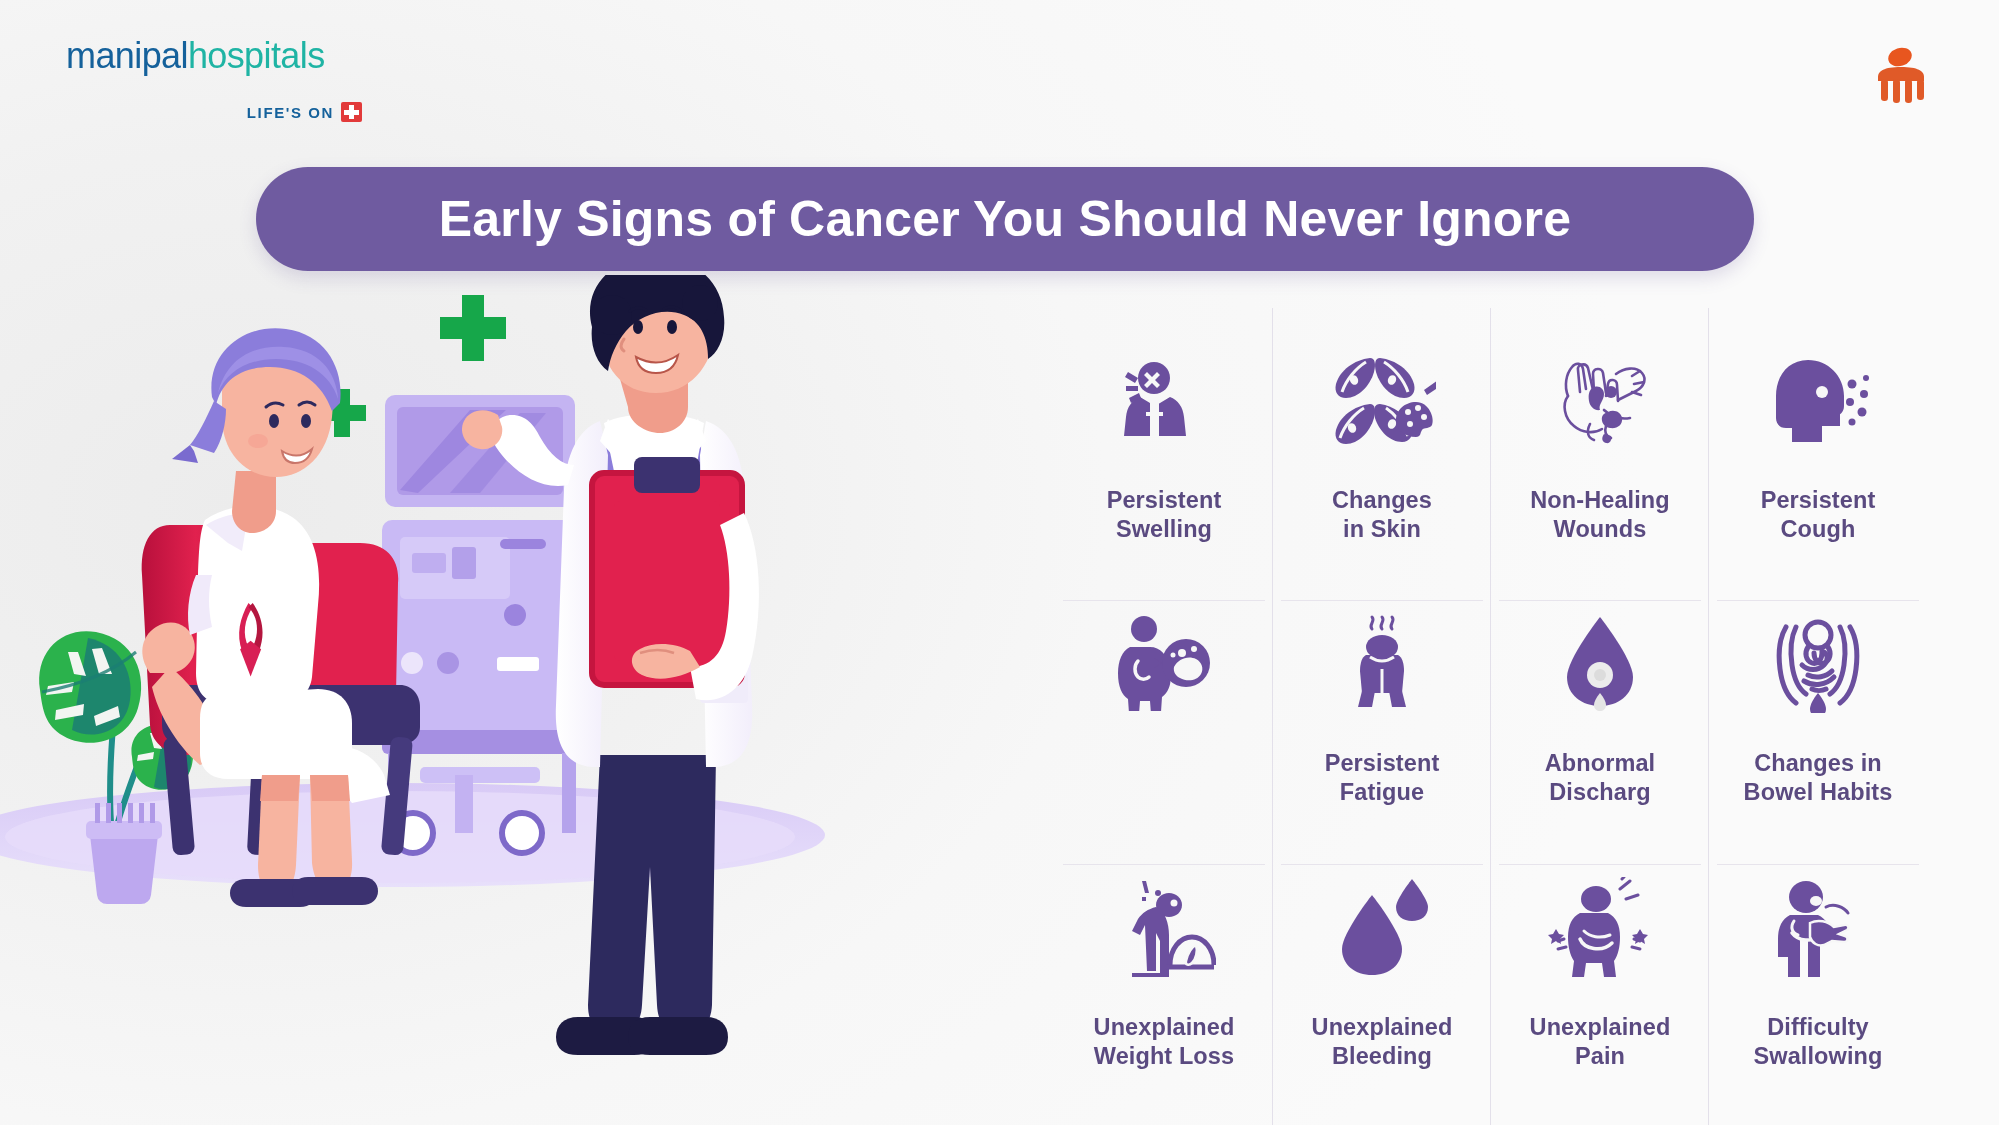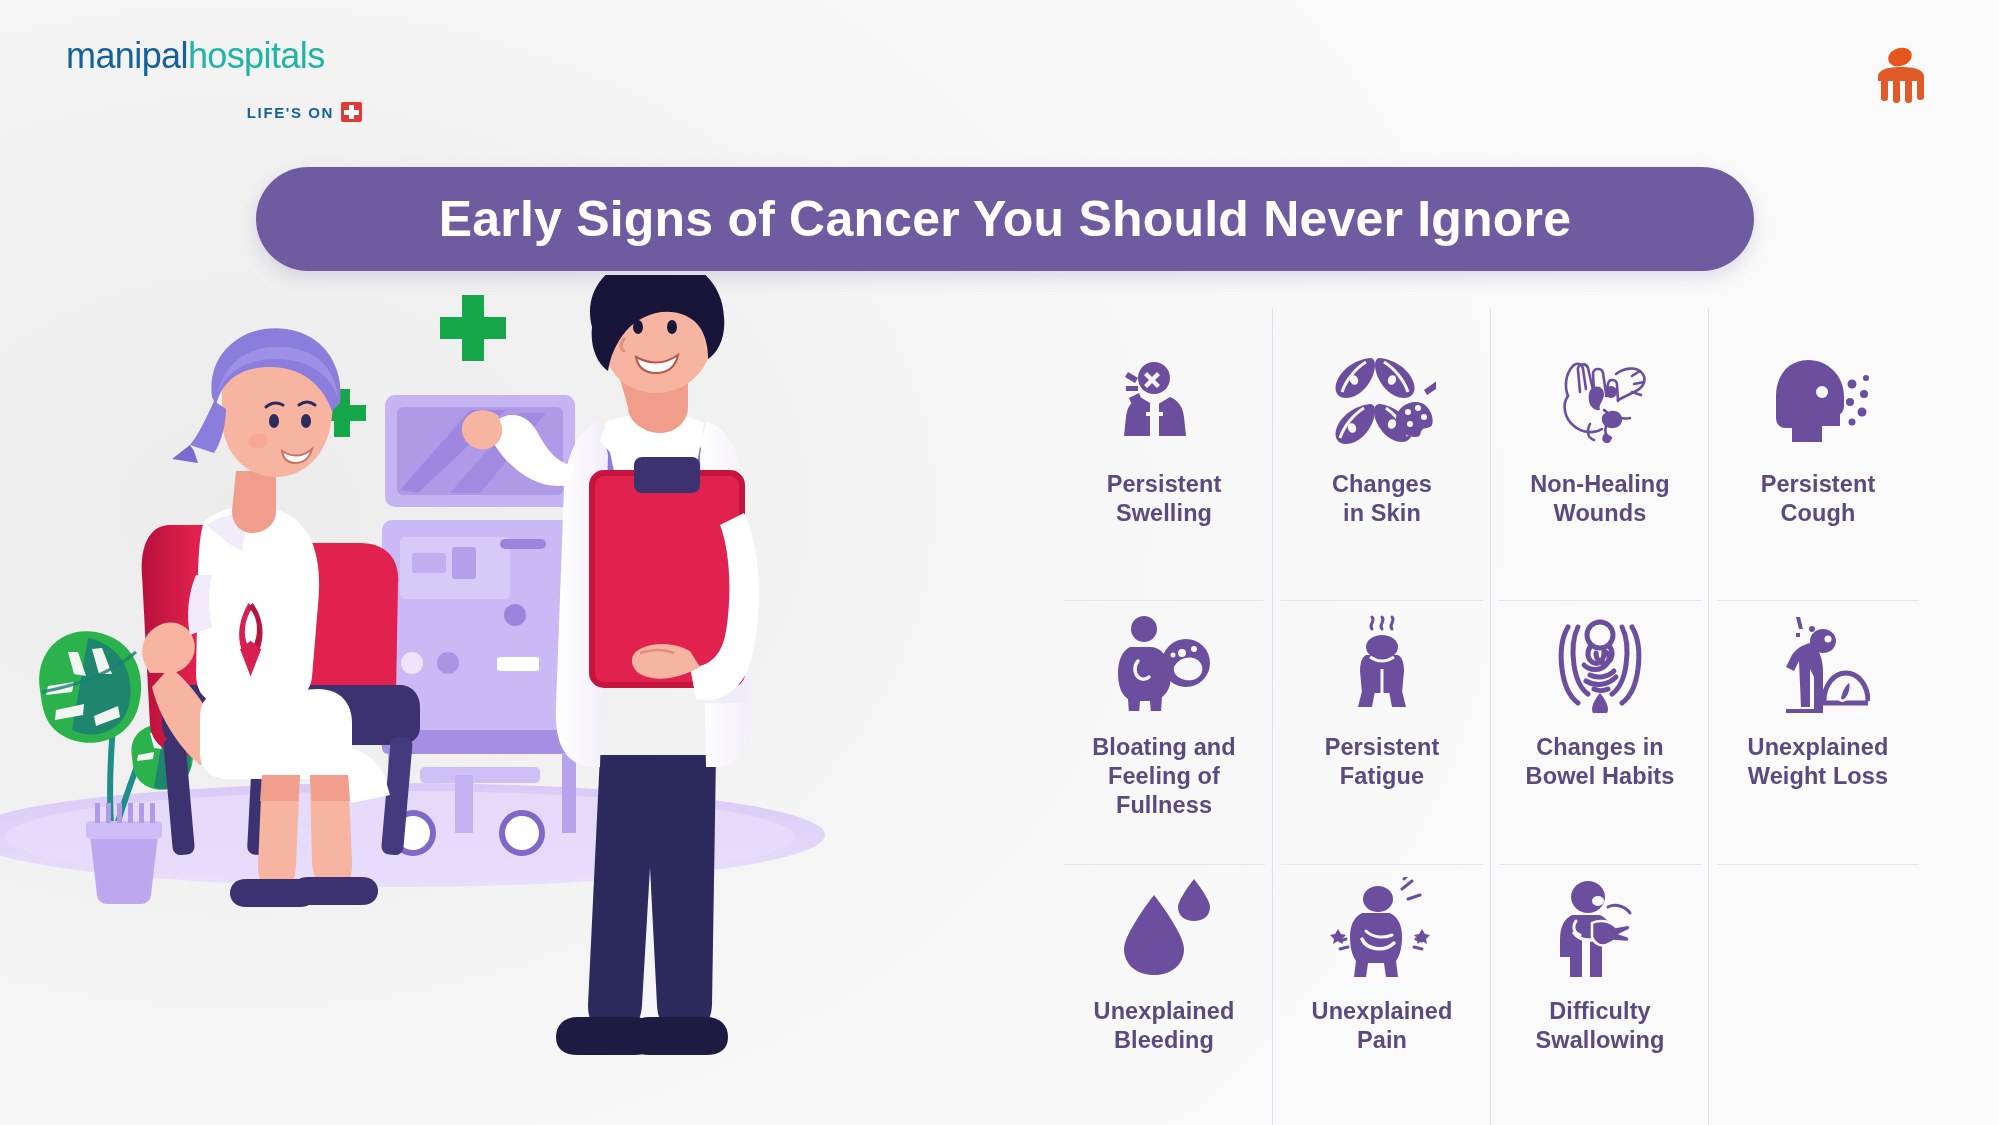--- a/index.html
+++ b/index.html
@@ -53,21 +53,21 @@
   #illustration{ position:absolute; left:0; top:275px; width:1010px; height:850px; }
   #illustration svg{ display:block; width:100%; height:100%; }
 
   
   #grid{
     position:absolute; left:1055px; top:330px; width:872px; height:790px;
     display:grid; grid-template-columns:repeat(4,1fr); grid-template-rows:repeat(3,1fr);
   }
   .cell{
     position:relative; display:flex; flex-direction:column;
-    align-items:center; justify-content:flex-start; padding-top:14px;
+    align-items:center; justify-content:flex-start; padding-top:14px;gap:16px;
   }
   
   .cell:not(:nth-child(4n)):after{
     content:""; position:absolute; right:0; top:-22px; bottom:-22px;
     width:1px; background:#e3e0ea;
   }
   
   .cell:nth-child(-n+8):before{
     content:""; position:absolute; left:8px; right:8px; bottom:-8px;
     height:1px; background:#e7e4ec;
@@ -413,21 +413,20 @@
         <g fill="#f7f7f7">
           <path d="M64 52c4-8 14-12 22-8 6 3 8 10 5 15-4 7-14 8-21 4-4-2-7-6-6-11z"></path>
           <circle cx="72" cy="38" r="4"></circle>
               <circle cx="84" cy="34" r="3"></circle>
           <circle cx="63" cy="40" r="2.5"></circle>
         </g>
         <path d="M52 48l-8-5v10z"></path>
       </g>
         </svg>
     </div>
-    <div class="lbl">Bloating and<br>Feeling of<br>Fullness</div>
   </div>
 
   <div class="cell">
     <div class="ico">
       <svg width="92" height="100" viewBox="0 0 92 100">
           <g fill="#6b4f9e">
         <g fill="none" stroke="#6b4f9e" stroke-width="3" stroke-linecap="round">
           <path d="M36 16c-4-4 4-8 0-12M46 16c-4-4 4-8 0-12M56 16c-4-4 4-8 0-12"></path>
         </g>
         <ellipse cx="46" cy="34" rx="16" ry="12"></ellipse>
@@ -435,20 +434,33 @@
         <path d="M26 78l-4 16h14l3-16z"></path>
         <path d="M66 78l4 16H56l-3-16z"></path>
         <path d="M34 44q12 8 24 0" fill="none" stroke="#f7f7f7" stroke-width="3"></path>
         <path d="M46 56v24" stroke="#f7f7f7" stroke-width="3"></path>
       </g>
         </svg>
     </div>
     <div class="lbl">Persistent<br>Fatigue</div>
   </div>
 
+  <div class="cell">
+    <div class="ico">
+      <svg width="82" height="100" viewBox="0 0 82 100">
+          <g fill="#6b4f9e">
+        <path d="M41 4C41 4 8 46 8 64c0 18 15 29 33 29s33-11 33-29C74 46 41 4 41 4z"></path>
+        <circle cx="41" cy="62" r="13" fill="#ececec"></circle>
+        <circle cx="41" cy="62" r="6" fill="#dcdcdc"></circle>
+        <path d="M41 80c-4 5-6 9-6 12 0 4 3 6 6 6s6-2 6-6c0-3-2-7-6-12z" fill="#e4e4e4"></path>
+      </g>
+        </svg>
+    </div>
+    <div class="lbl">Abnormal<br>Discharg</div>
+  </div>
 
   <div class="cell">
     <div class="ico">
       <svg width="100" height="100" viewBox="0 0 100 100">
         <g fill="none" stroke="#6b4f9e" stroke-width="5" stroke-linecap="round">
           <path d="M18 14c-6 10-8 26-6 42 2 16 8 28 16 34"></path>
           <path d="M28 14c-5 10-6 24-4 38 2 14 7 24 14 29"></path>
           <path d="M82 14c6 10 8 26 6 42-2 16-8 28-16 34"></path>
           <path d="M72 14c5 10 6 24 4 38-2 14-7 24-14 29"></path>
           <circle cx="50" cy="22" r="13"></circle>

